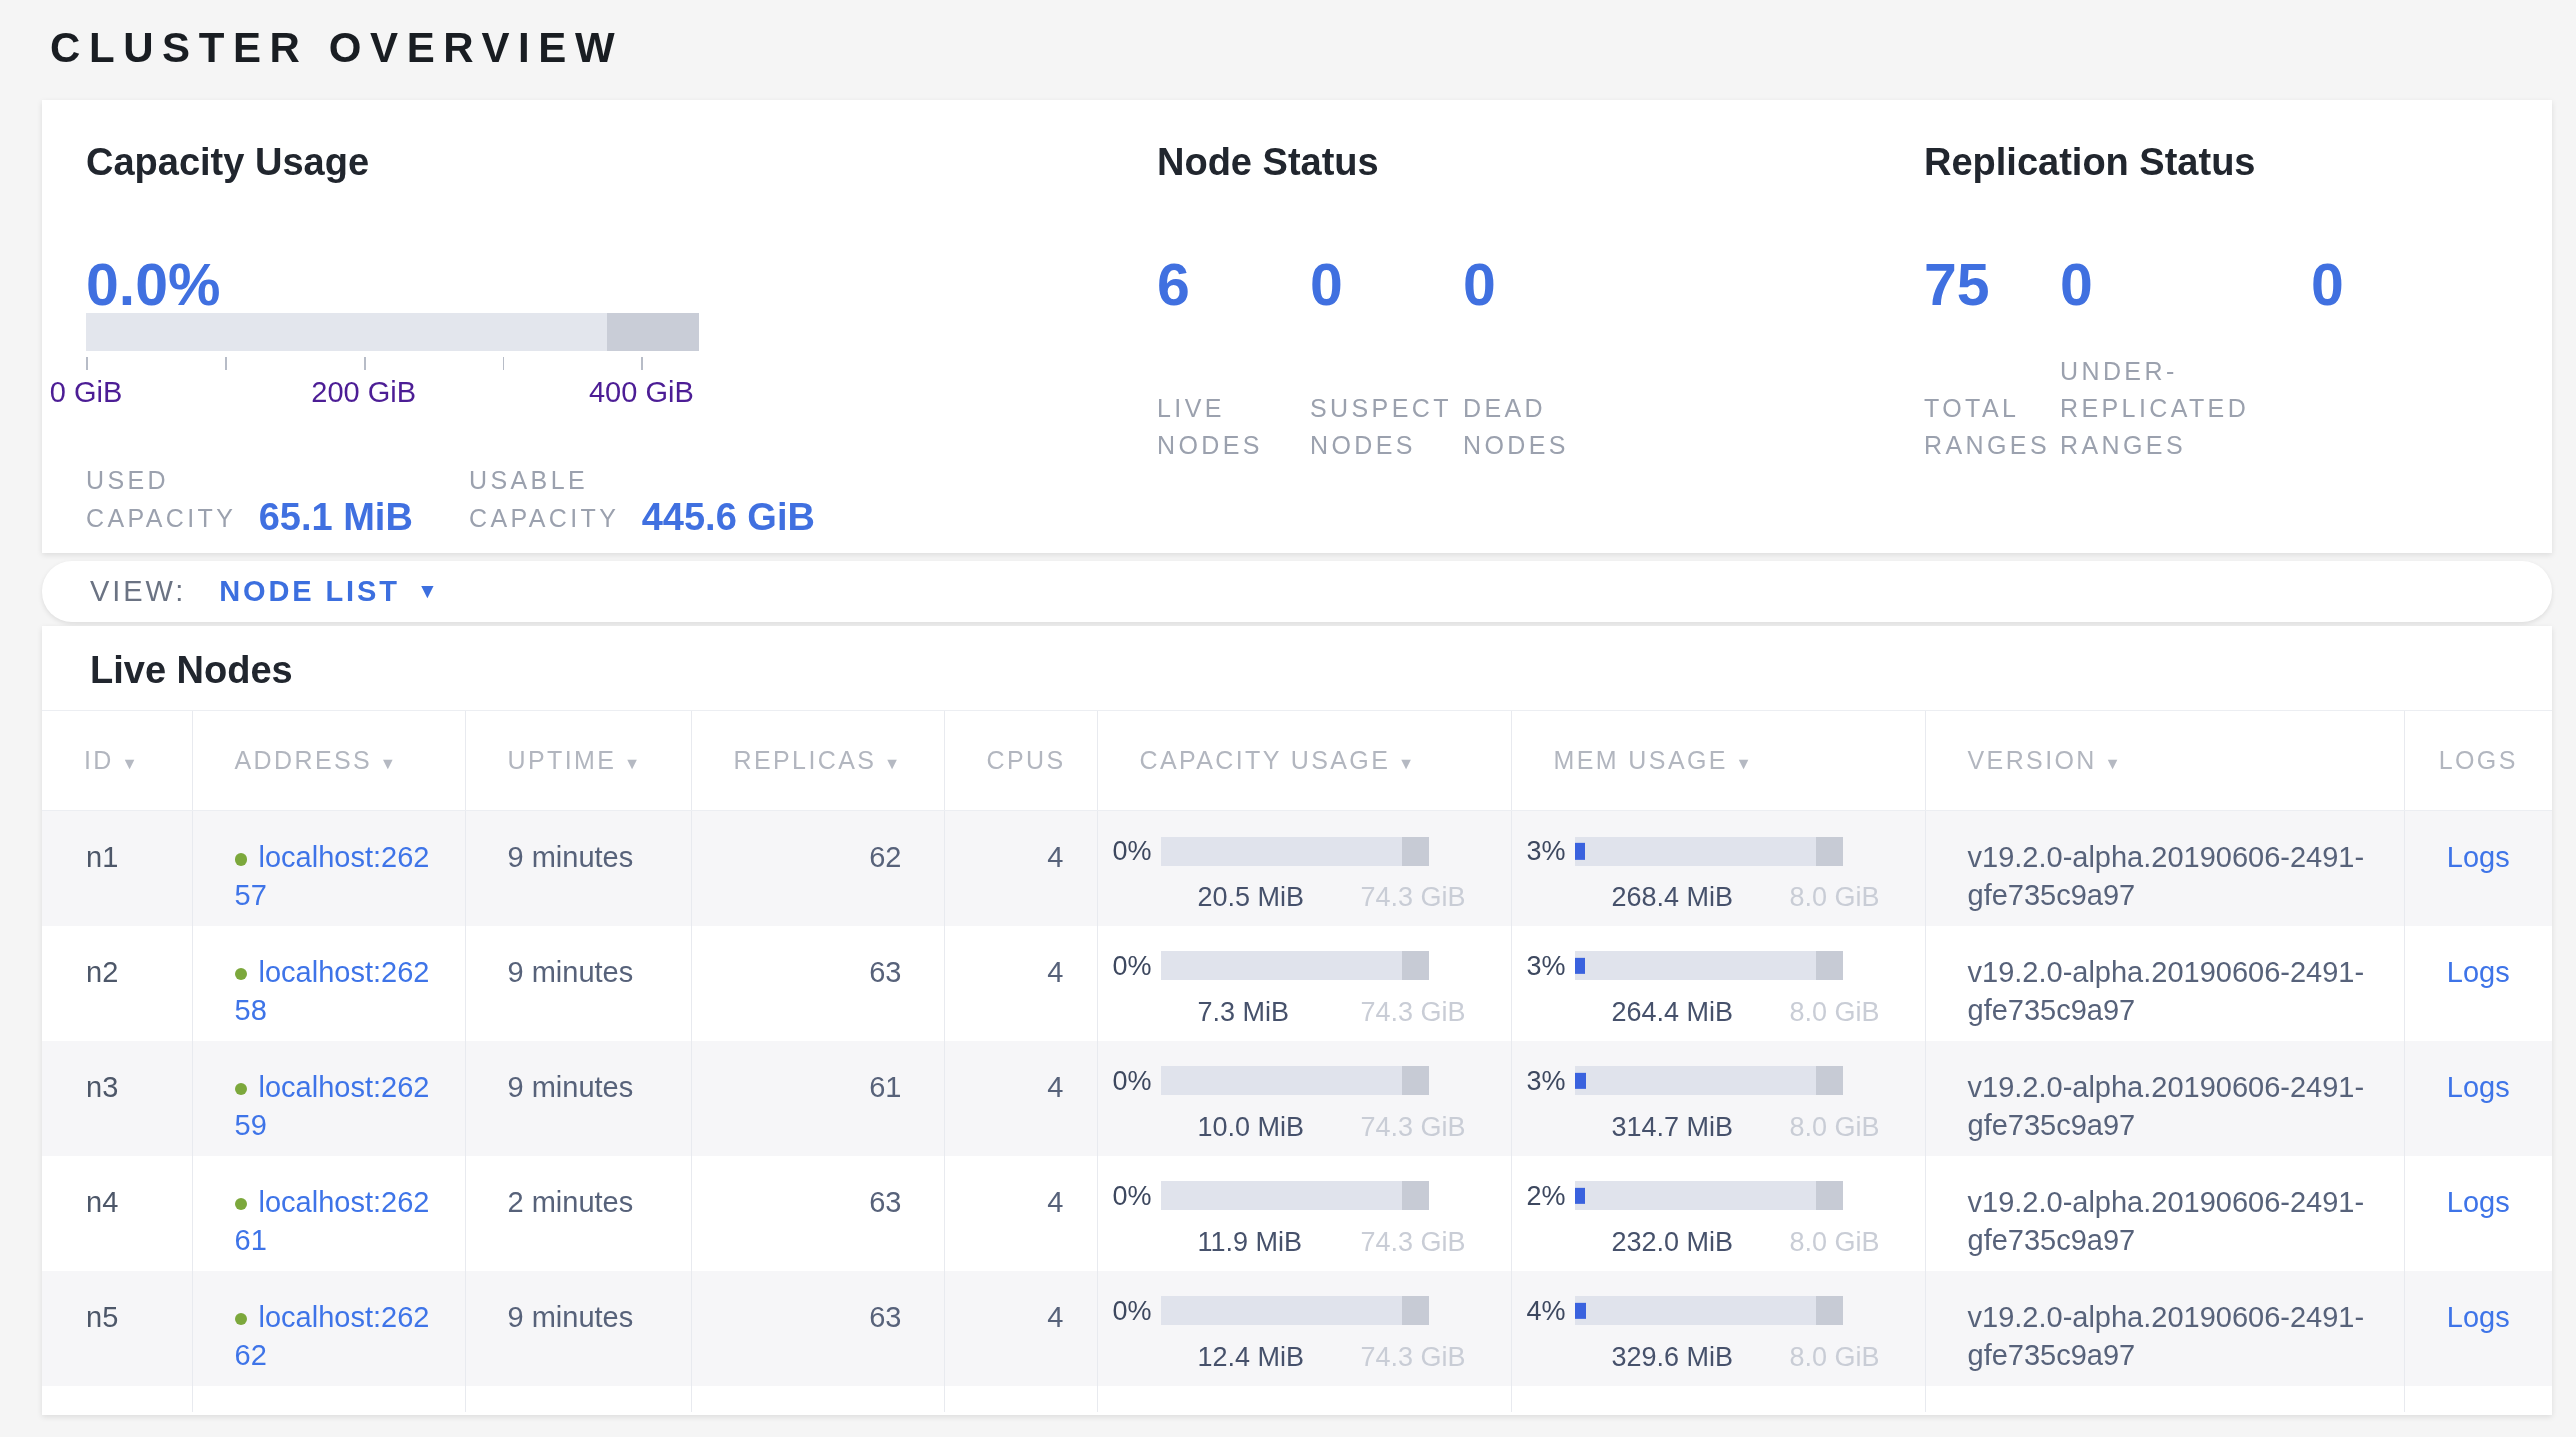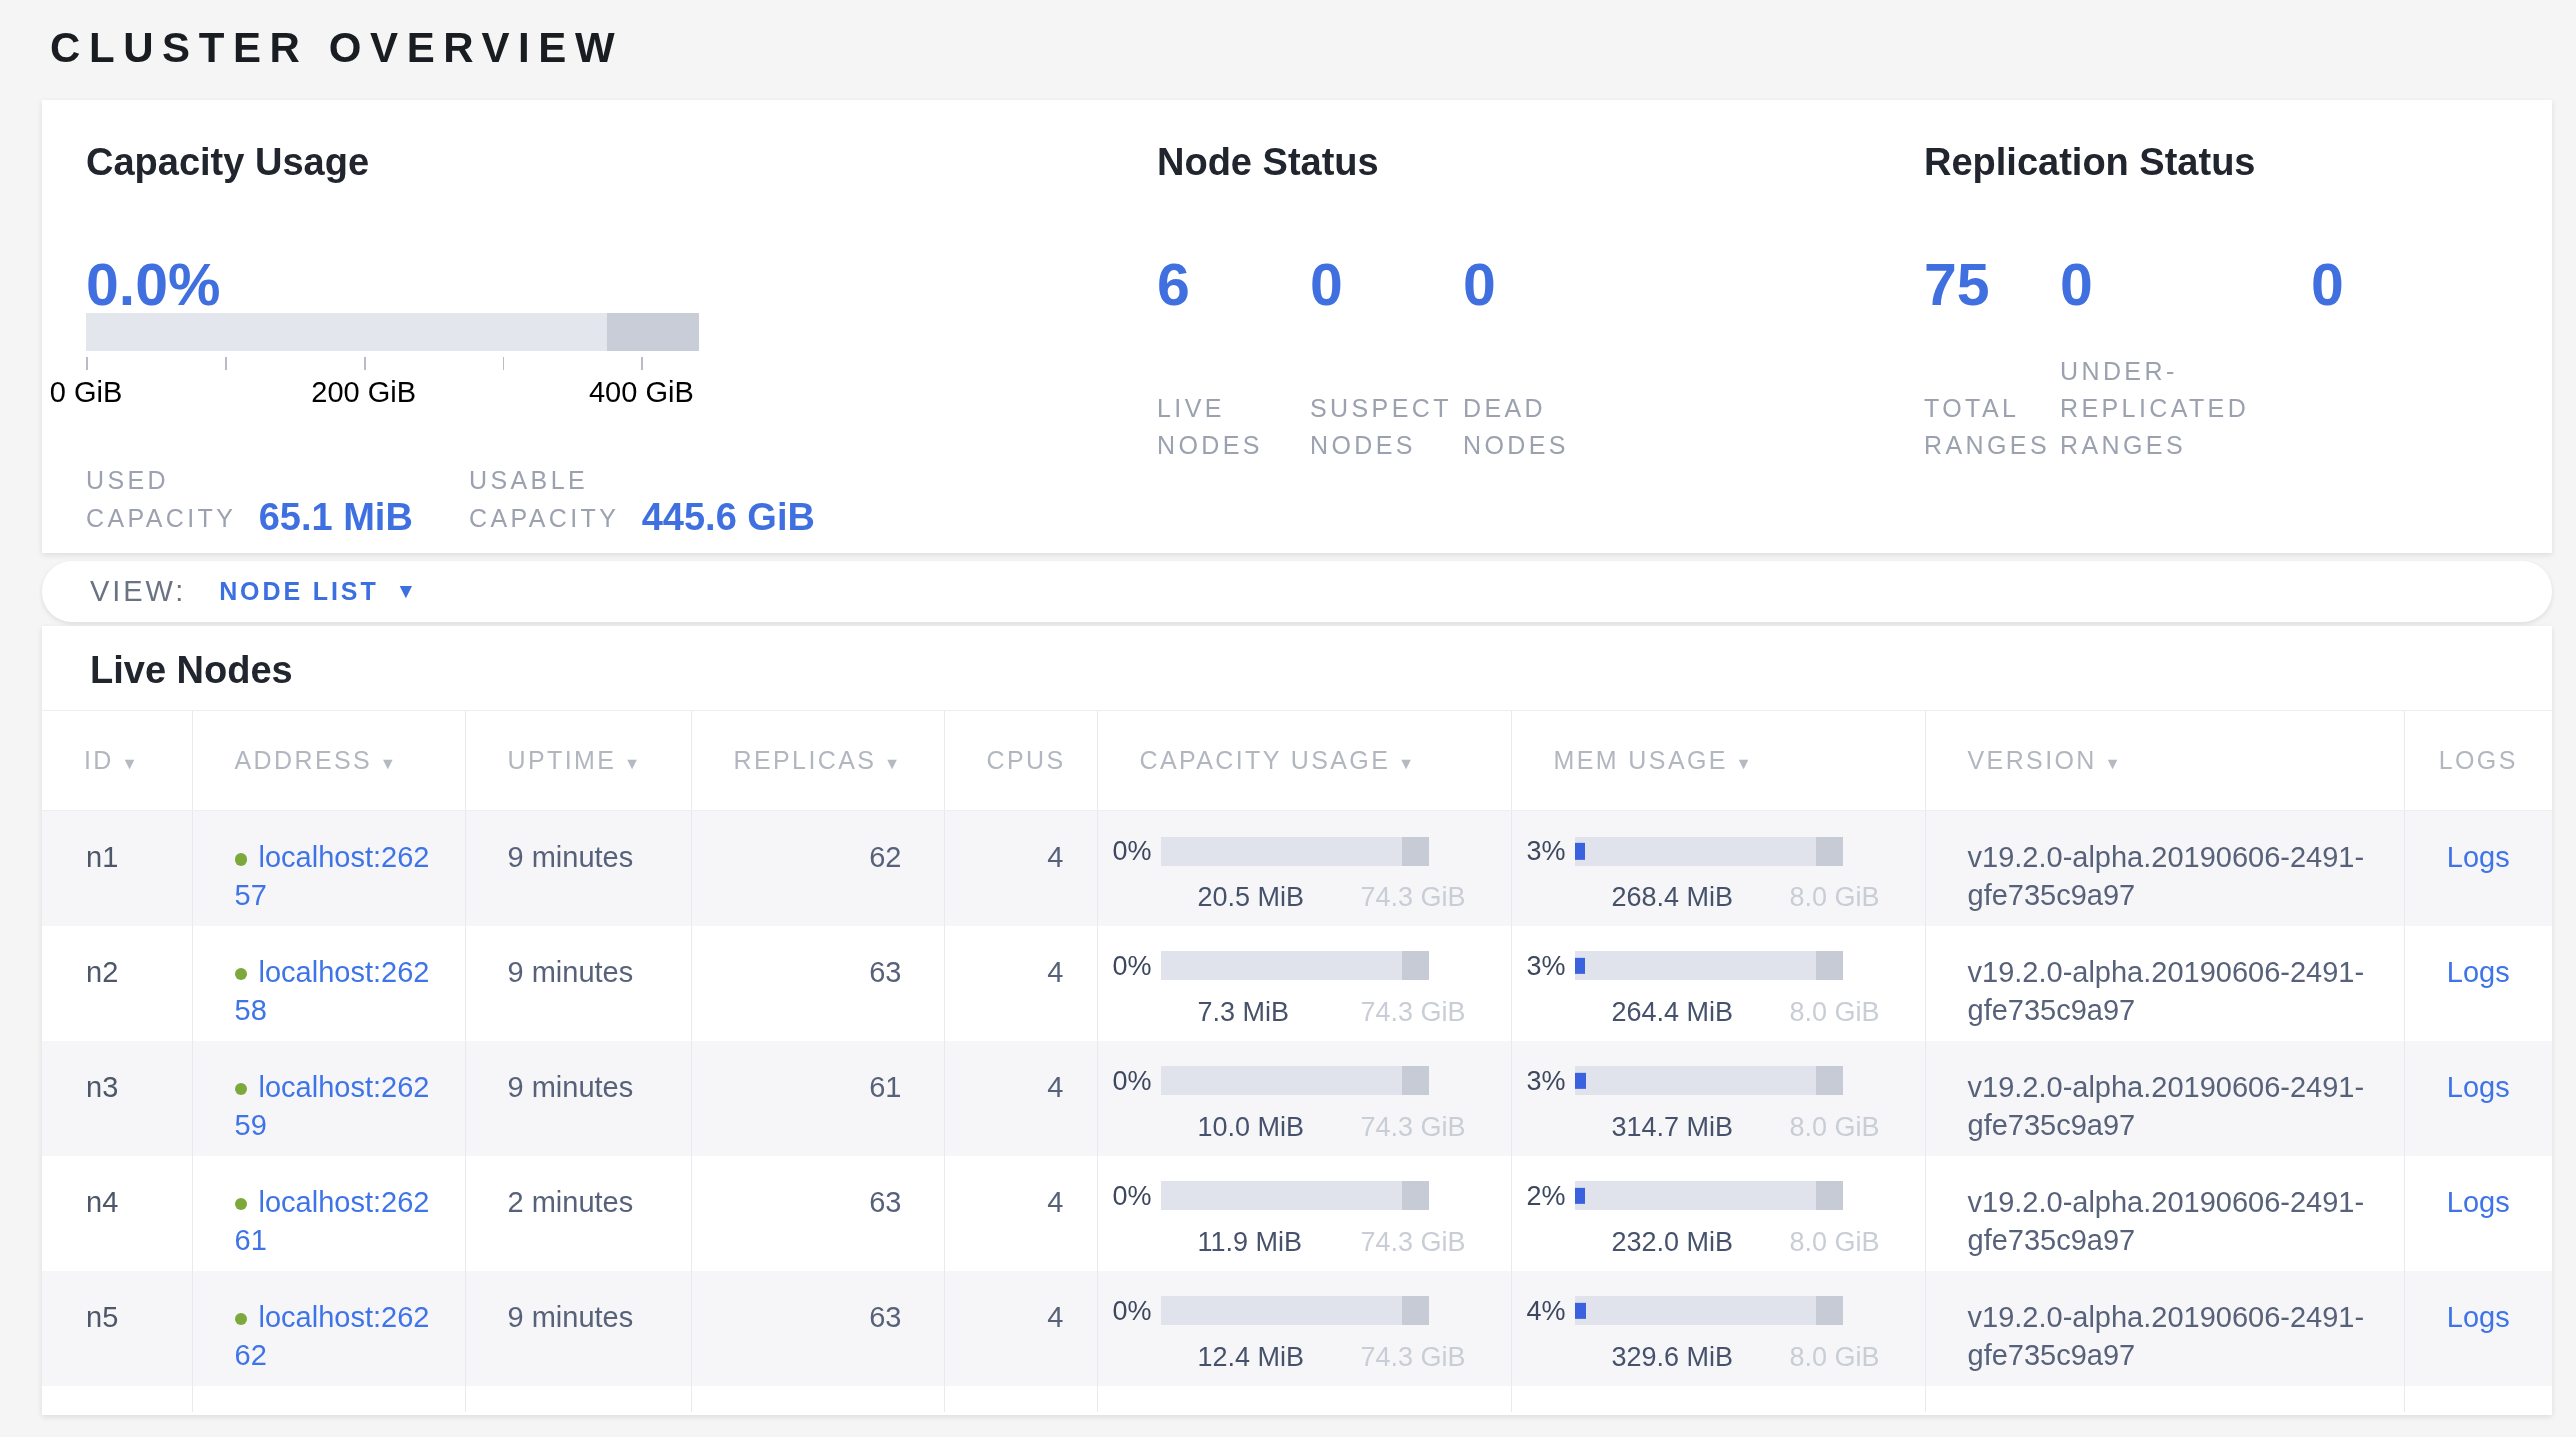--- a/index.html
+++ b/index.html
@@ -27,39 +27,39 @@
   .panel-nodes { width:767px; }
   .panel-replication { flex:1; }
 
   .cap-chart { display:flex; margin-top:71px;flex-direction:column; }
   .cap-pct { width:153px; font-size:59px; font-weight:700; color:#4070e0; line-height:56px; }
   .bigbar { width:613px; }
   .bigbar-track { position:relative; height:38px; background:#e3e6ed; }
   .bigbar-other { position:absolute; right:0; top:0; height:100%; width:15%; background:#c9cdd7; }
   .bigbar-ticks { position:relative; height:21px; }
   .tickmark { position:absolute; top:5.8px; width:1.9px; height:13.4px; background:#b7bcc7; }
-  .bigbar-labels { position:relative; height:35px; font-size:29px; color:#000000; }
+  .bigbar-labels { position:relative; height:35px; font-size:29px; color:#4c1d95; }
   .ticklabel { position:absolute; top:3.8px; transform:translateX(-50%); white-space:nowrap; }
 
   .cap-stats { display:flex; margin-top:54px; }
   .stat-pair { display:flex; align-items:flex-end; }
   .stat-pair.first { width:383px; }
   .pair-label { width:165px; font-size:25px; letter-spacing:3.4px; color:#9ba1ae; line-height:38px; }
   .pair-value { font-size:38px; font-weight:700; color:#4070e0; line-height:40px; margin-left:7.7px; white-space:nowrap; }
 
   .stats-row { display:flex; margin-top:71px; }
   .stat-col { display:flex; flex-direction:column; height:207px; }
   .stat-big { font-size:59px; font-weight:700; color:#4070e0; line-height:56px; }
   .stat-label { margin-top:auto; font-size:25px; letter-spacing:3.4px; color:#9ba1ae; line-height:37px; }
 
   
   .view-bar { margin-top:7.7px; height:61px; display:flex; align-items:center; padding-left:48px;border-radius:30px; }
   .view-label { font-size:29px; color:#6b7383; letter-spacing:2.9px; }
   .view-select { margin-left:33px; display:flex; align-items:center; cursor:pointer; }
-  .view-select-text { font-size:25px; color:#3c6fdf; letter-spacing:2.9px; font-weight:700; }
+  .view-select-text { font-size:29px; color:#3c6fdf; letter-spacing:2.9px; font-weight:700; }
   .chevron-down { margin-left:17px; font-size:21px; color:#3c6fdf; }
 
   
   .table-card { margin-top:4.8px; height:789px; overflow:hidden; }
   .live-nodes-title { margin:0; padding:25px 0 21px 48px; font-size:38px; font-weight:700; color:#21262e; line-height:38px; }
   table.nodes { width:100%; border-collapse:collapse; table-layout:fixed; }
   thead th {
     height:100px; vertical-align:middle; text-align:left;
     font-size:25px; font-weight:400; color:#b2b6bf; letter-spacing:2.4px;
     padding:0 0 0 42px; border-left:1px solid #e8eaef;

